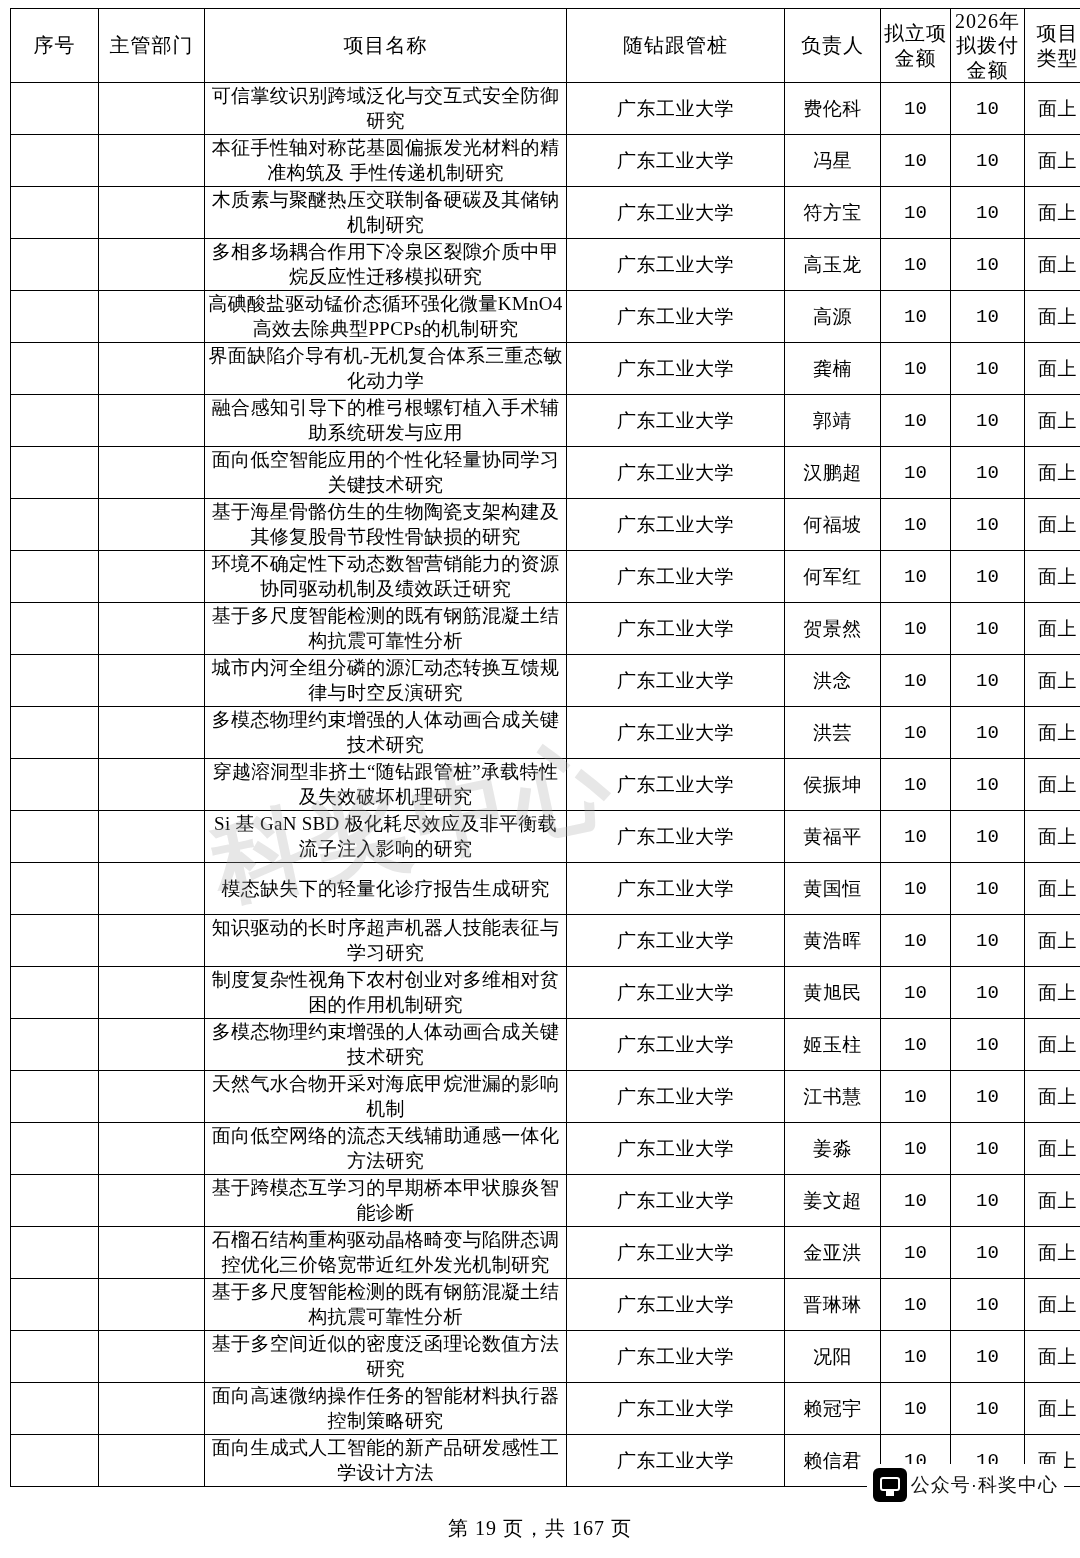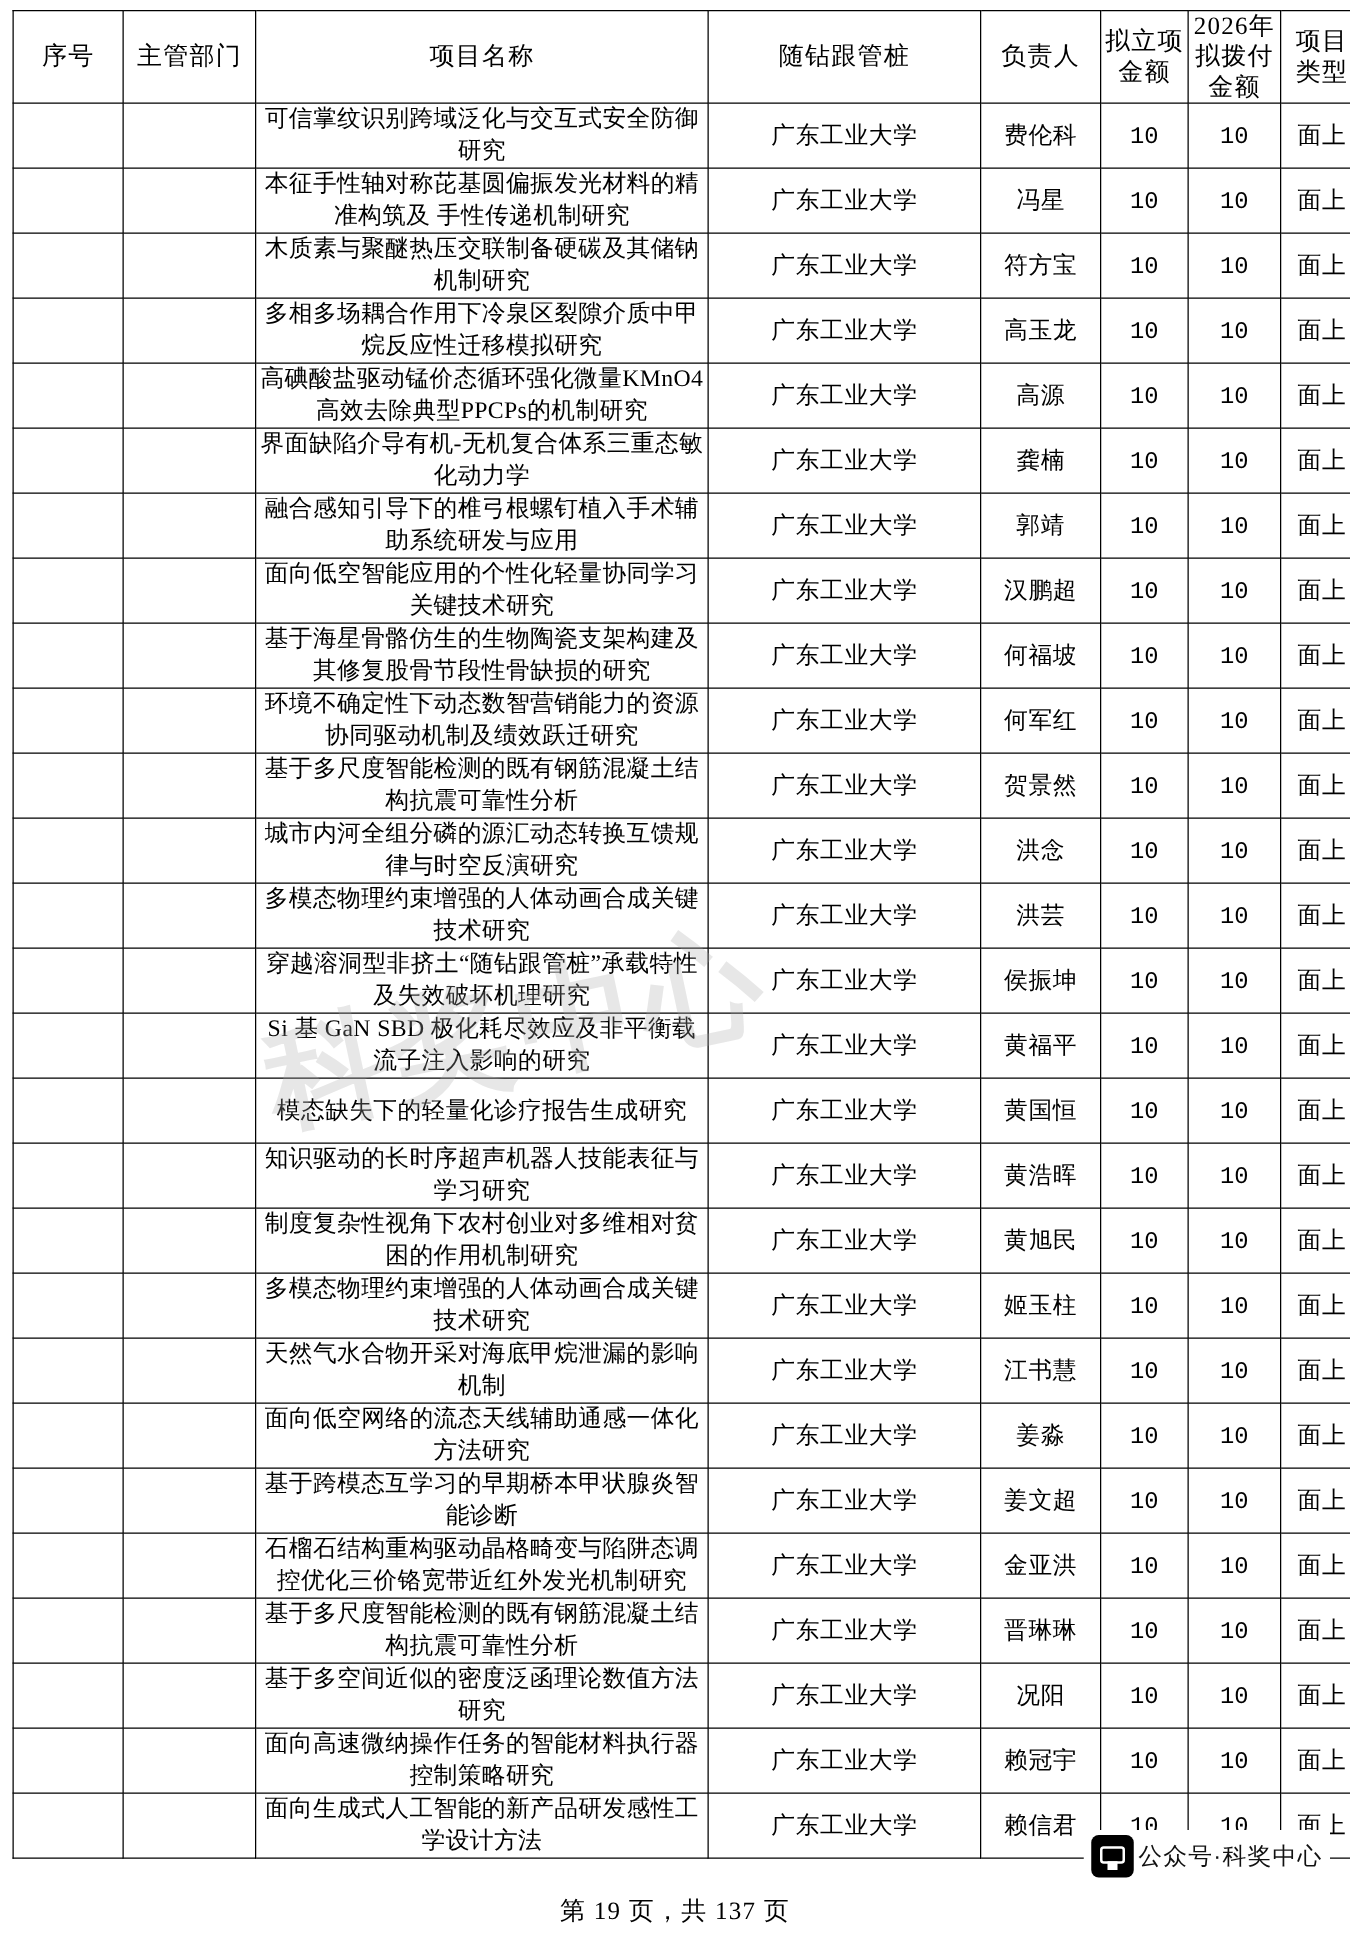--- a/index.html
+++ b/index.html
@@ -453,14 +453,14 @@
           <td class="type">面上</td>
         </tr>
       </tbody>
   </table>
 
   <div class="badge">
     <span class="badge-logo"></span>
     <span class="badge-text">公众号·科奖中心</span>
   </div>
 
-  <div class="footer">第 19 页，共 137 页</div>
+  <div class="footer">第 19 页，共 167 页</div>
 </div>
 
 </body></html>

